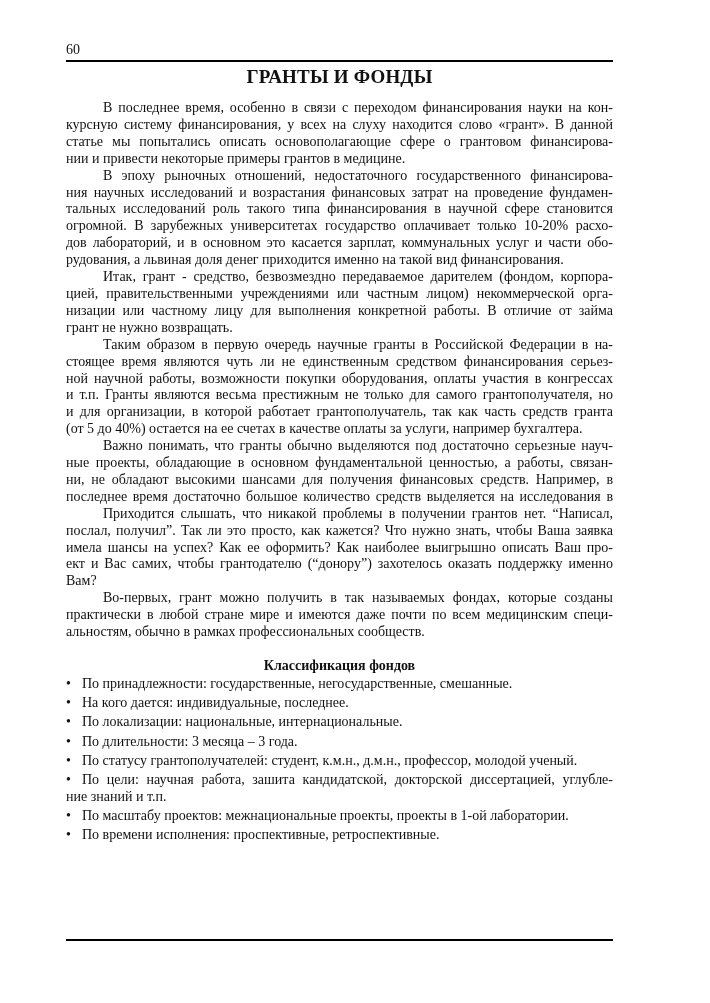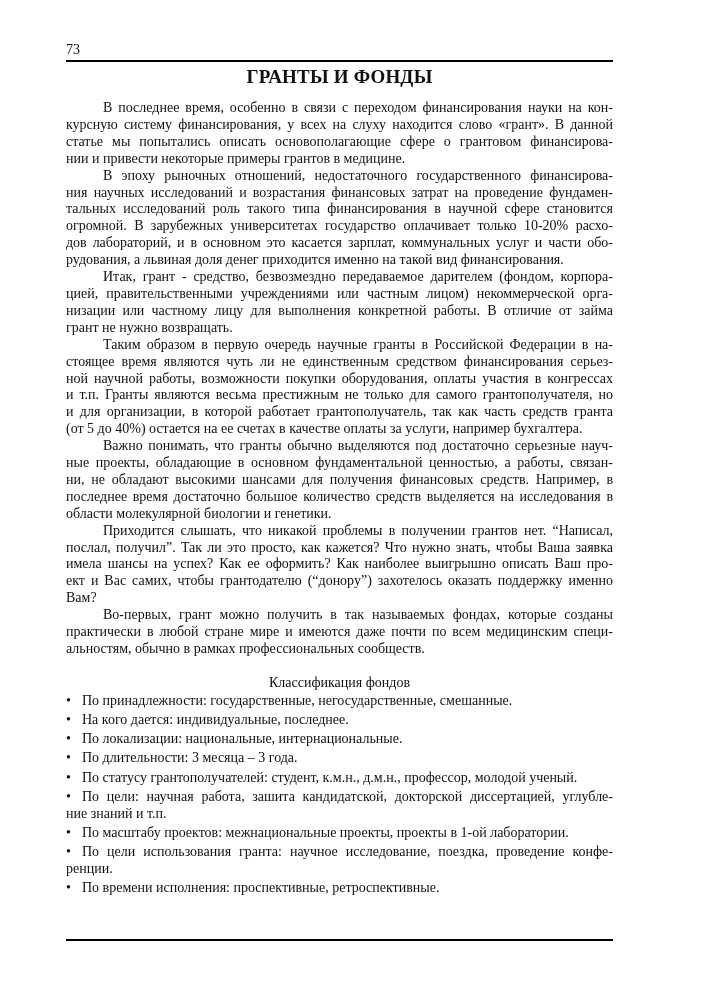--- a/index.html
+++ b/index.html
@@ -7,30 +7,30 @@
          font-family: "Liberation Serif", "DejaVu Serif", serif; color: #111; }
   .page-number { position: absolute; left: 66px; top: 42px; font-size: 14px; }
   .top-rule { position: absolute; left: 66px; top: 60px; width: 547px; height: 2px; background: #000; }
   .title { position: absolute; left: 66px; top: 66px; width: 547px; text-align: center;
            font-size: 19px; font-weight: bold; letter-spacing: 0.2px; }
   .content { position: absolute; left: 66px; top: 100px; width: 547px; font-size: 14px; line-height: 16.9px; }
   .para { margin: 0; text-align: justify; }
   .line { display: block; text-align: justify; text-align-last: justify; white-space: nowrap; }
   .line.last { text-align-last: left; }
   .line.first { text-indent: 37px; }
-  .section-heading { text-align: center; font-weight: normal; margin-top: 17px; margin-bottom: 1px; }
+  .section-heading { text-align: center; font-weight: bold; margin-top: 17px; margin-bottom: 1px; }
   .list { list-style: none; margin: 0; padding: 0; }
   .list-item { position: relative; margin: 0 0 2.3px 0; }
   .bullet { display: inline-block; width: 16px; }
   .bottom-rule { position: absolute; left: 66px; top: 939px; width: 547px; height: 2px; background: #000; }
 </style>
 </head>
 <body>
 
-<div class="page-number">73</div>
+<div class="page-number">60</div>
 <div class="top-rule"></div>
 <div class="title">ГРАНТЫ И ФОНДЫ</div>
 
 <div class="content">
   <div id="paragraphs">
       <p class="para">
         <span class="line first">В последнее время, особенно в связи с переходом финансирования науки на кон-</span>
         <span class="line">курсную систему финансирования, у всех на слуху находится слово «грант». В данной</span>
         <span class="line">статье мы попытались описать основополагающие сфере о грантовом финансирова-</span>
         <span class="line last">нии и привести некоторые примеры грантов в медицине.</span>
@@ -55,21 +55,20 @@
         <span class="line">ной научной работы, возможности покупки оборудования, оплаты участия в конгрессах</span>
         <span class="line">и т.п. Гранты являются весьма престижным не только для самого грантополучателя, но</span>
         <span class="line">и для организации, в которой работает грантополучатель, так как часть средств гранта</span>
         <span class="line last">(от 5 до 40%) остается на ее счетах в качестве оплаты за услуги, например бухгалтера.</span>
       </p>
       <p class="para">
         <span class="line first">Важно понимать, что гранты обычно выделяются под достаточно серьезные науч-</span>
         <span class="line">ные проекты, обладающие в основном фундаментальной ценностью, а работы, связан-</span>
         <span class="line">ни, не обладают высокими шансами для получения финансовых средств. Например, в</span>
         <span class="line">последнее время достаточно большое количество средств выделяется на исследования в</span>
-        <span class="line last">области молекулярной биологии и генетики.</span>
       </p>
       <p class="para">
         <span class="line first">Приходится слышать, что никакой проблемы в получении грантов нет. “Написал,</span>
         <span class="line">послал, получил”. Так ли это просто, как кажется? Что нужно знать, чтобы Ваша заявка</span>
         <span class="line">имела шансы на успех? Как ее оформить? Как наиболее выигрышно описать Ваш про-</span>
         <span class="line">ект и Вас самих, чтобы грантодателю (“донору”) захотелось оказать поддержку именно</span>
         <span class="line last">Вам?</span>
       </p>
       <p class="para">
         <span class="line first">Во-первых, грант можно получить в так называемых фондах, которые созданы</span>
@@ -95,22 +94,18 @@
         <span class="line last"><span class="bullet">•</span><span>По статусу грантополучателей: студент, к.м.н., д.м.н., профессор, молодой ученый.</span></span>
       </li>
       <li class="list-item">
         <span class="line"><span class="bullet">•</span><span>По цели: научная работа, зашита кандидатской, докторской диссертацией, углубле-</span></span>
         <span class="line last">ние знаний и т.п.</span>
       </li>
       <li class="list-item">
         <span class="line last"><span class="bullet">•</span><span>По масштабу проектов: межнациональные проекты, проекты в 1-ой лаборатории.</span></span>
       </li>
       <li class="list-item">
-        <span class="line"><span class="bullet">•</span><span>По цели использования гранта: научное исследование, поездка, проведение конфе-</span></span>
-        <span class="line last">ренции.</span>
-      </li>
-      <li class="list-item">
         <span class="line last"><span class="bullet">•</span><span>По времени исполнения: проспективные, ретроспективные.</span></span>
       </li>
     </ul>
 </div>
 
 <div class="bottom-rule"></div>
 
 </body></html>

